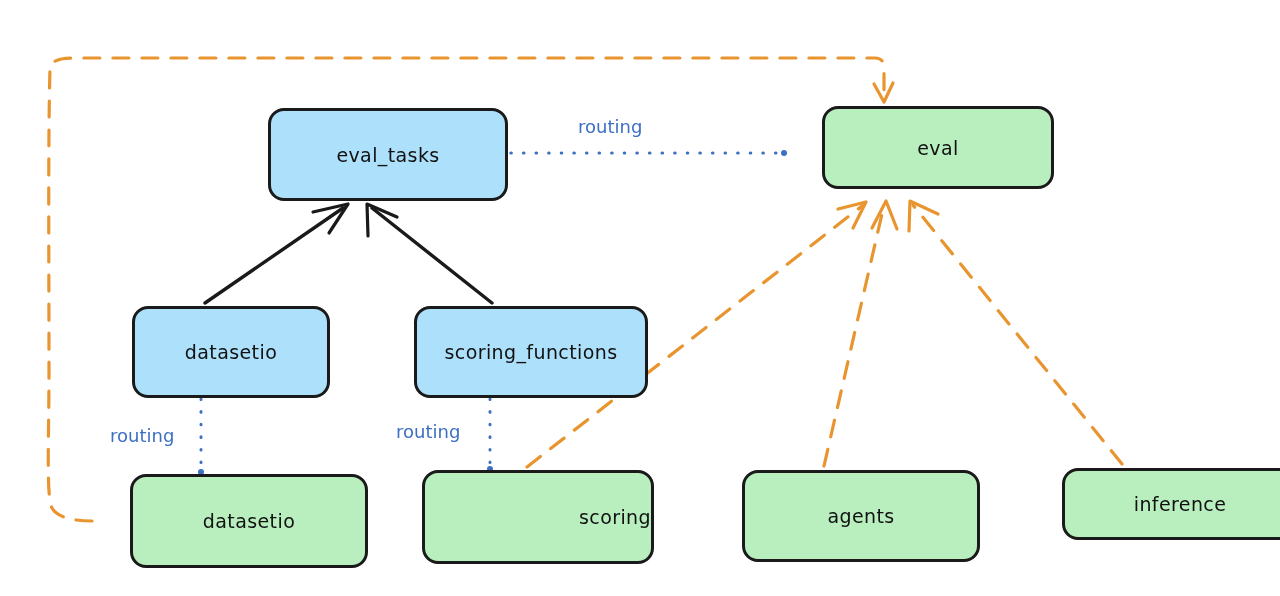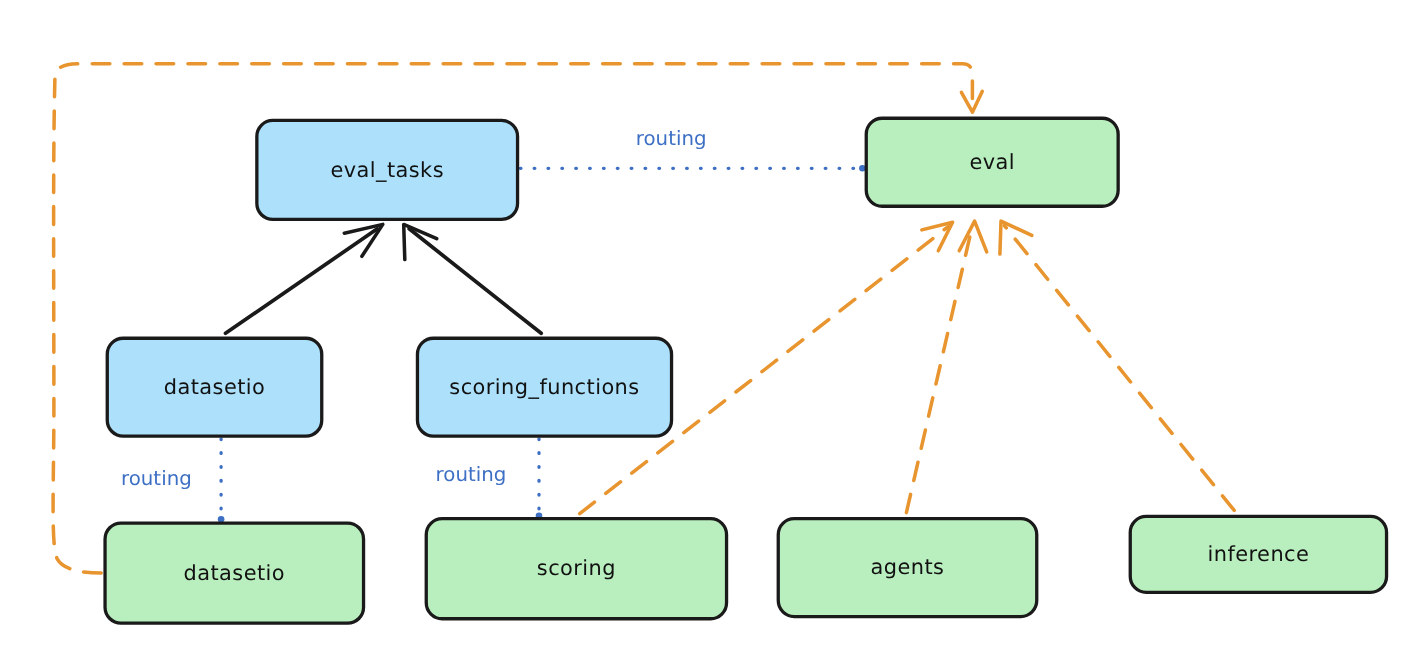--- a/index.html
+++ b/index.html
@@ -3,21 +3,21 @@
 <meta charset="utf-8">
 <style>
   html,body{margin:0;padding:0;background:#ffffff;}
   body{width:1280px;height:596px;overflow:hidden;
        font-family:"DejaVu Sans",sans-serif;}
   #canvas{position:relative;width:1280px;height:596px;background:#ffffff;}
   svg#wires{position:absolute;left:0;top:0;width:1280px;height:596px;}
   .node{position:absolute;display:flex;align-items:center;justify-content:center;
         box-sizing:border-box;border:3px solid #1a1a1a;border-radius:16px;
         font-family:"DejaVu Sans",sans-serif;font-size:19px;color:#111111;
-        letter-spacing:.4px;}
+        letter-spacing:.4px;margin-left:36px;}
   .node.blue{background:#ace0fb;}
   .node.green{background:#b9efbe;}
   .node .lbl{pointer-events:none;white-space:nowrap;}
   .edge-label{position:absolute;font-family:"DejaVu Sans",sans-serif;
               font-size:18px;color:#3d6fc4;white-space:nowrap;}
 </style>
 </head>
 <body>
 
 <div id="canvas">
@@ -84,21 +84,21 @@
   </div>
 
   <div class="node blue" style="left:378px;top:306px;width:234px;height:92px;">
     <span class="lbl">scoring_functions</span>
   </div>
 
   <div class="node green" style="left:94px;top:474px;width:238px;height:94px;">
     <span class="lbl">datasetio</span>
   </div>
 
-  <div class="node green" style="left:386px;top:470px;width:276px;height:94px;">
+  <div class="node green" style="left:386px;top:470px;width:232px;height:94px;justify-content:flex-end;">
     <span class="lbl">scoring</span>
   </div>
 
   <div class="node green" style="left:706px;top:470px;width:238px;height:92px;text-align:center;">
     <span class="lbl">agents</span>
   </div>
 
   <div class="node green" style="left:1026px;top:468px;width:236px;height:72px;">
     <span class="lbl">inference</span>
   </div>

